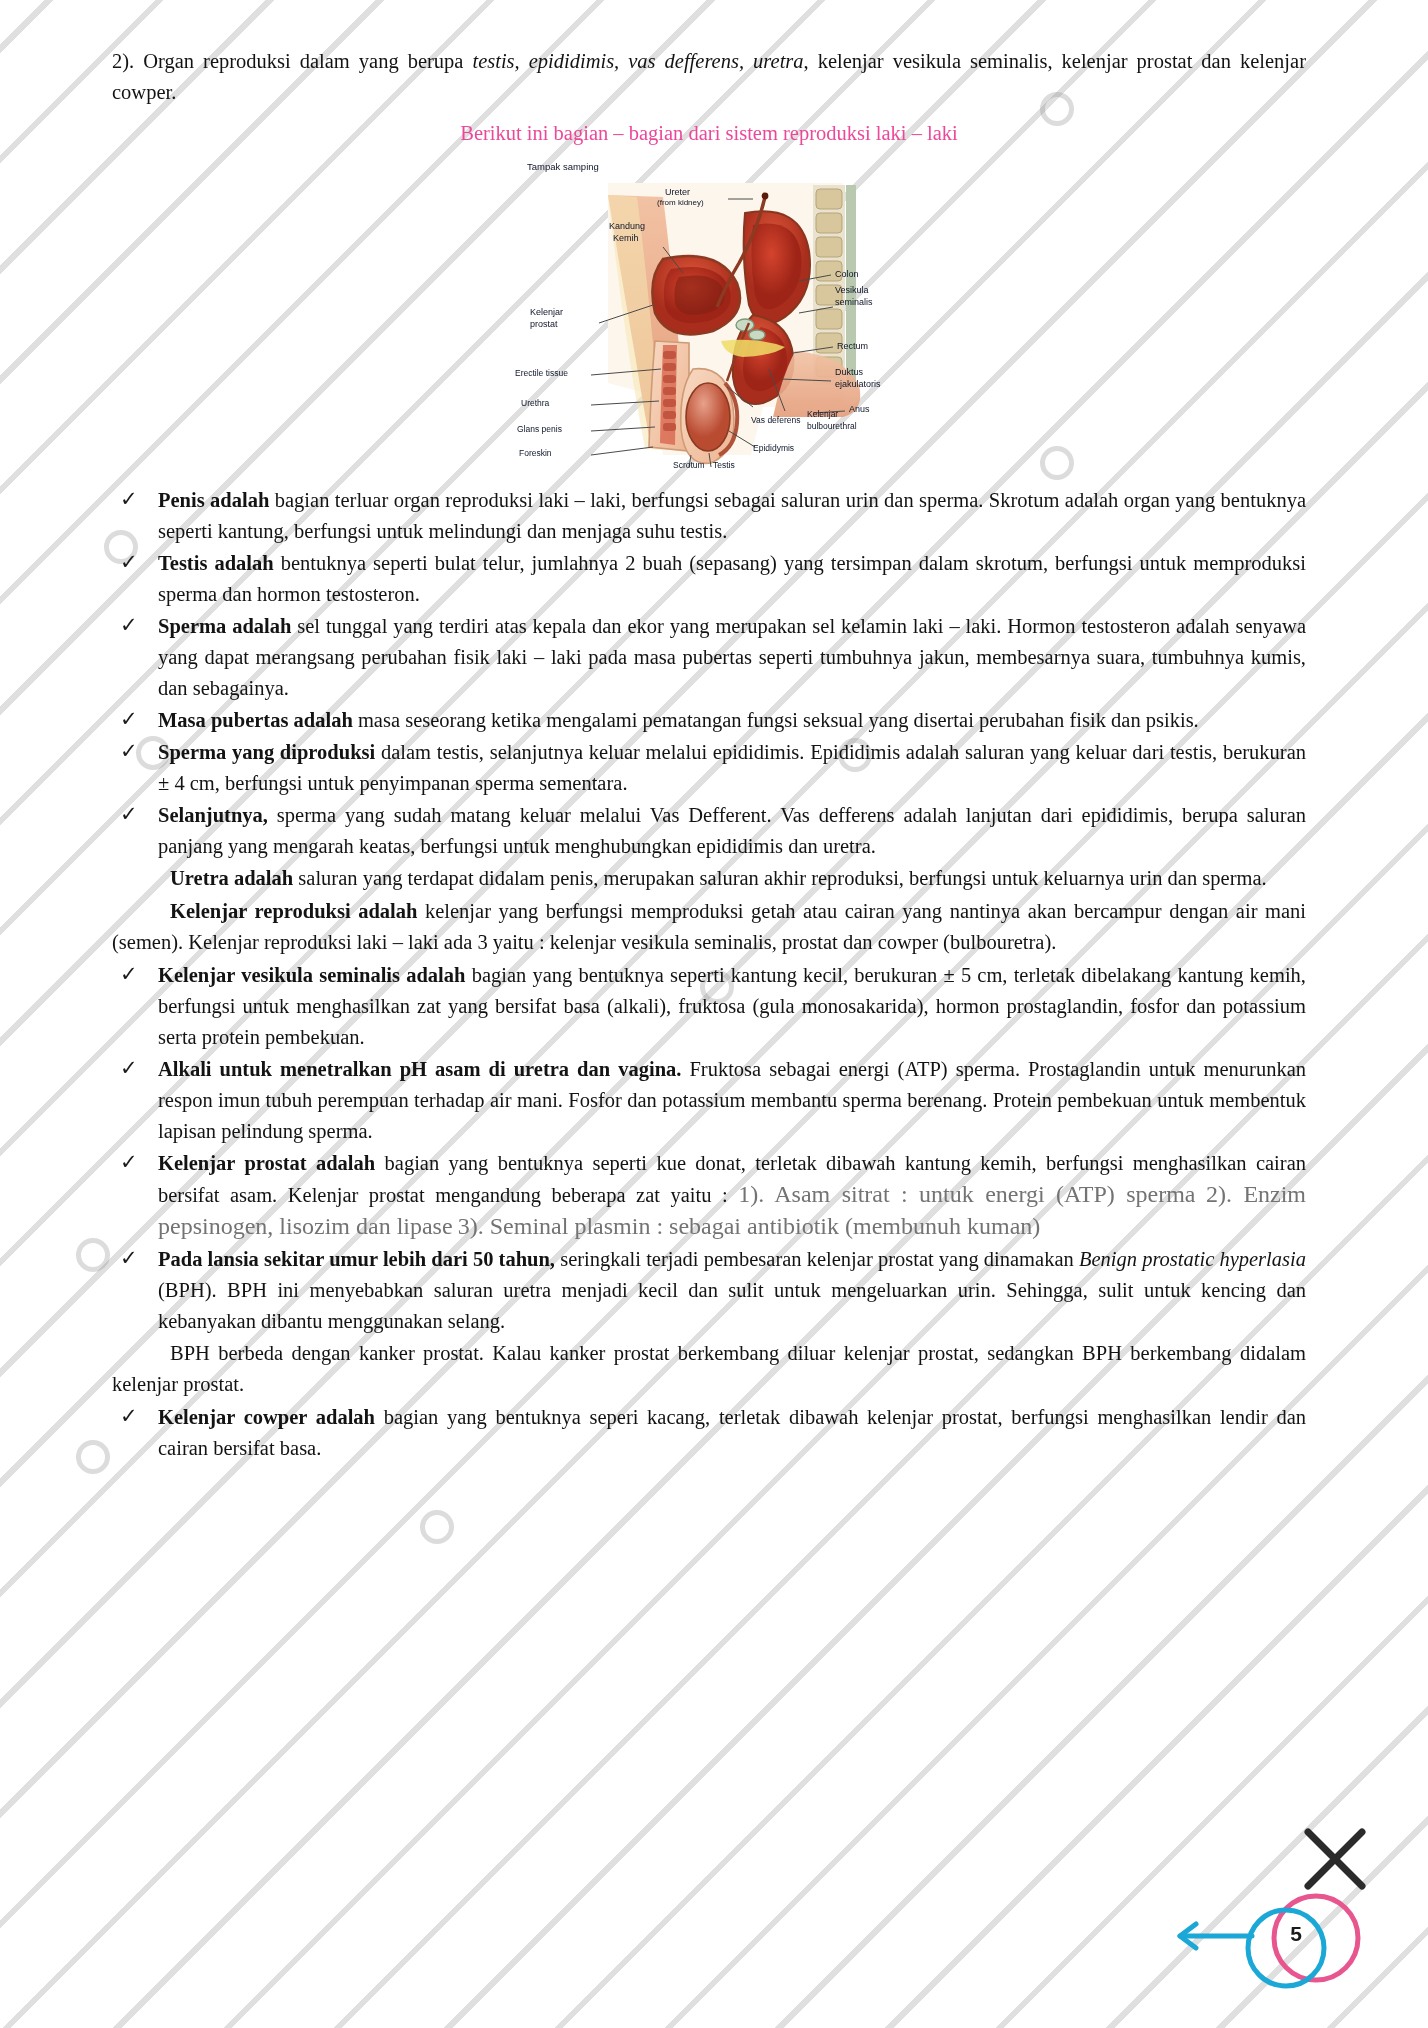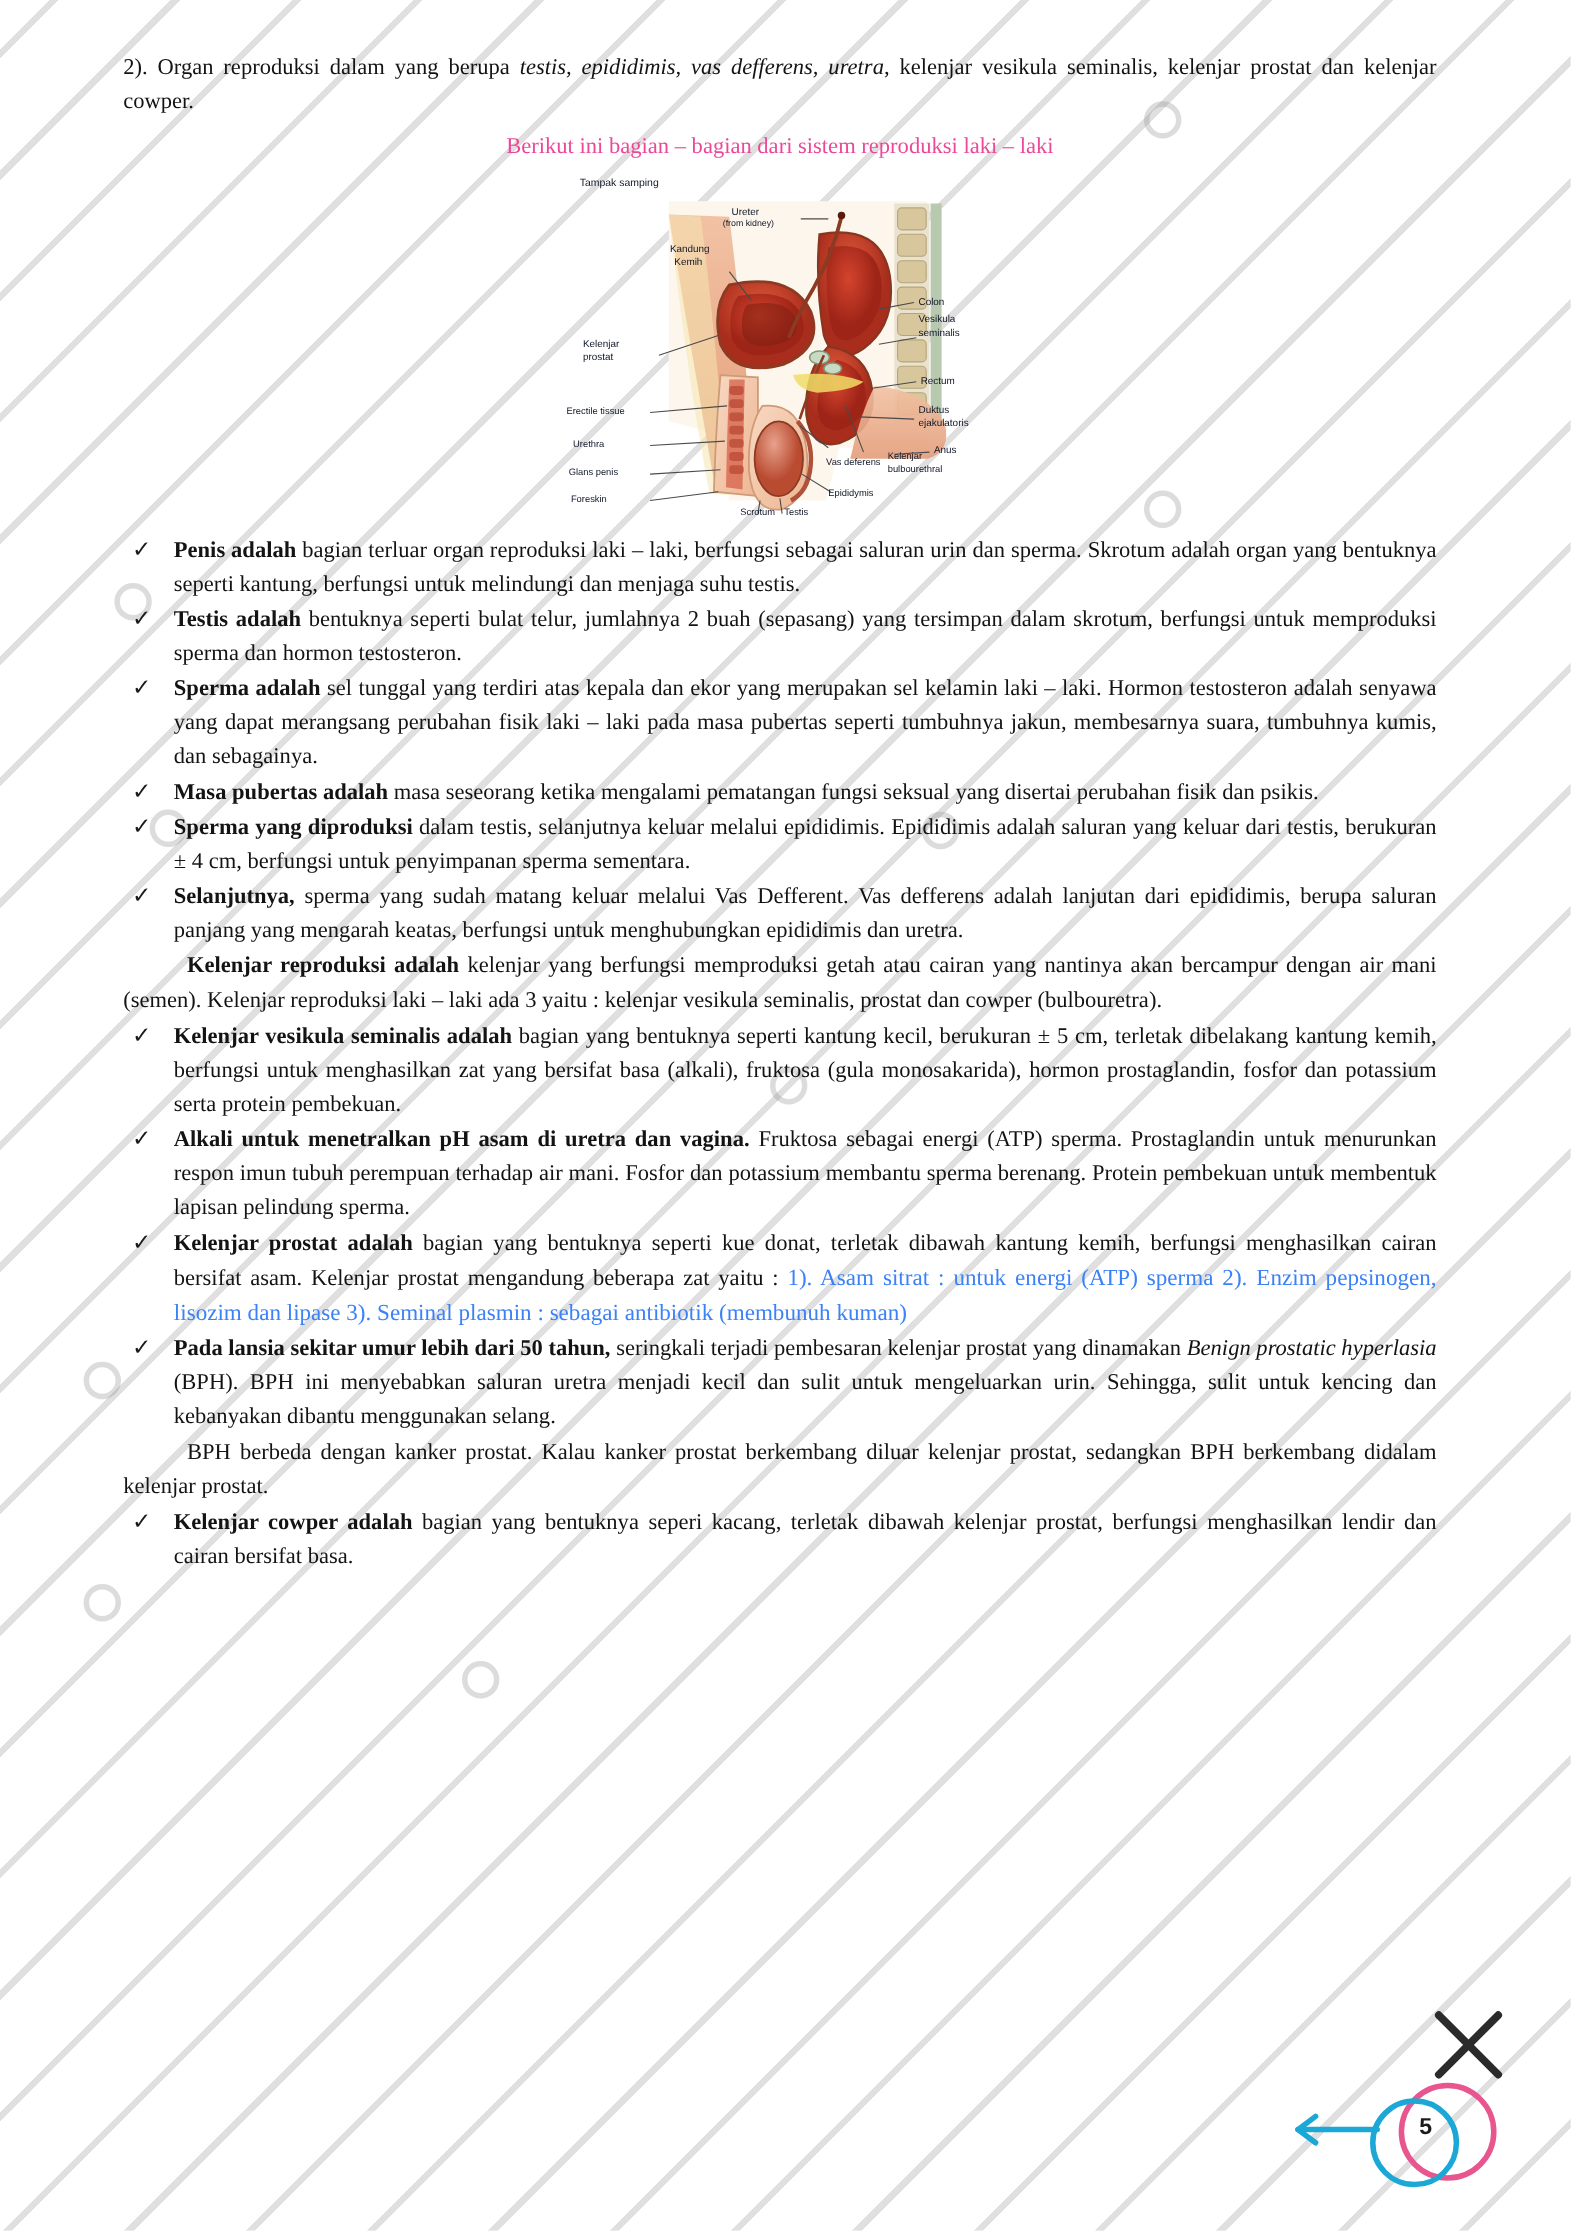--- a/index.html
+++ b/index.html
@@ -72,21 +72,21 @@
     line-height:31px;
     text-align:justify;
     color:#131313;
   }
   ul.checks li .tick{
     position:absolute; left:8px; top:-1px;
     font-size:21px; color:#1a1a1a;
     font-family:"DejaVu Sans", sans-serif;
   }
   .sub{
-    font-size:21px; line-height:31px; color:#3b82f6;
+    font-size:24px; line-height:31px; color:#737373;
     text-align:center;
   }
 
   
   #footmark{
     position:absolute; right:52px; bottom:24px;
     width:210px; height:190px; z-index:3;
   }
   #pagenum{
     position:absolute; right:126px; bottom:82px;
@@ -260,20 +260,21 @@
 
   <ul class="checks">
     <li><span class="tick">✓</span><b class="bd">Penis adalah</b><span> bagian terluar organ reproduksi laki – laki, berfungsi sebagai saluran urin dan sperma. Skrotum adalah organ yang bentuknya seperti kantung, berfungsi untuk melindungi dan menjaga suhu testis.</span></li>
     <li><span class="tick">✓</span><b class="bd"> Testis adalah</b><span> bentuknya seperti bulat telur, jumlahnya 2 buah (sepasang) yang tersimpan dalam skrotum, berfungsi untuk memproduksi sperma dan hormon testosteron.</span></li>
     <li><span class="tick">✓</span><b class="bd">Sperma adalah</b><span> sel tunggal yang terdiri atas kepala dan ekor yang merupakan sel kelamin laki – laki. Hormon testosteron adalah senyawa yang dapat merangsang perubahan fisik laki – laki pada masa pubertas seperti tumbuhnya jakun, membesarnya suara, tumbuhnya kumis, dan sebagainya.</span></li>
     <li><span class="tick">✓</span><b class="bd">Masa pubertas adalah</b><span> masa seseorang ketika mengalami pematangan fungsi seksual yang disertai perubahan fisik dan psikis.</span></li>
     <li><span class="tick">✓</span><b class="bd">Sperma yang diproduksi</b><span> dalam testis, selanjutnya keluar melalui epididimis. Epididimis adalah saluran yang keluar dari testis, berukuran ± 4 cm, berfungsi untuk penyimpanan sperma sementara.</span></li>
     <li><span class="tick">✓</span><b class="bd">Selanjutnya,</b><span> sperma yang sudah matang keluar melalui Vas Defferent. Vas defferens adalah lanjutan dari epididimis, berupa saluran panjang yang mengarah keatas, berfungsi untuk menghubungkan epididimis dan uretra.</span></li>
   </ul>
 
+  <p class="para indent"><b class="bd">Uretra adalah</b><span> saluran yang terdapat didalam penis, merupakan saluran akhir reproduksi, berfungsi untuk keluarnya urin dan sperma.</span></p>
 
   <p class="para indent"><b class="bd">Kelenjar reproduksi adalah</b><span> kelenjar yang berfungsi memproduksi getah atau cairan yang nantinya akan bercampur dengan air mani (semen). Kelenjar reproduksi laki – laki ada 3 yaitu : kelenjar vesikula seminalis, prostat dan cowper (bulbouretra).</span></p>
 
   <ul class="checks">
     <li><span class="tick">✓</span><b class="bd">Kelenjar vesikula seminalis adalah</b><span> bagian yang bentuknya seperti kantung kecil, berukuran ± 5 cm, terletak dibelakang kantung kemih, berfungsi untuk menghasilkan zat yang bersifat basa (alkali), fruktosa (gula monosakarida), hormon prostaglandin, fosfor dan potassium serta protein pembekuan.</span></li>
     <li><span class="tick">✓</span><b class="bd">Alkali untuk menetralkan pH asam di uretra dan vagina.</b><span> Fruktosa sebagai energi (ATP) sperma. Prostaglandin untuk menurunkan respon imun tubuh perempuan terhadap air mani. Fosfor dan potassium membantu sperma berenang. Protein pembekuan untuk membentuk lapisan pelindung sperma.</span></li>
 
     <li><span class="tick">✓</span><b class="bd">Kelenjar prostat adalah</b><span> bagian yang bentuknya seperti kue donat, terletak dibawah kantung kemih, berfungsi menghasilkan cairan bersifat asam. Kelenjar prostat mengandung beberapa zat yaitu :</span>
       <span class="sub">1). Asam sitrat : untuk energi (ATP) sperma</span>
       <span class="sub">2). Enzim pepsinogen, lisozim dan lipase</span>

